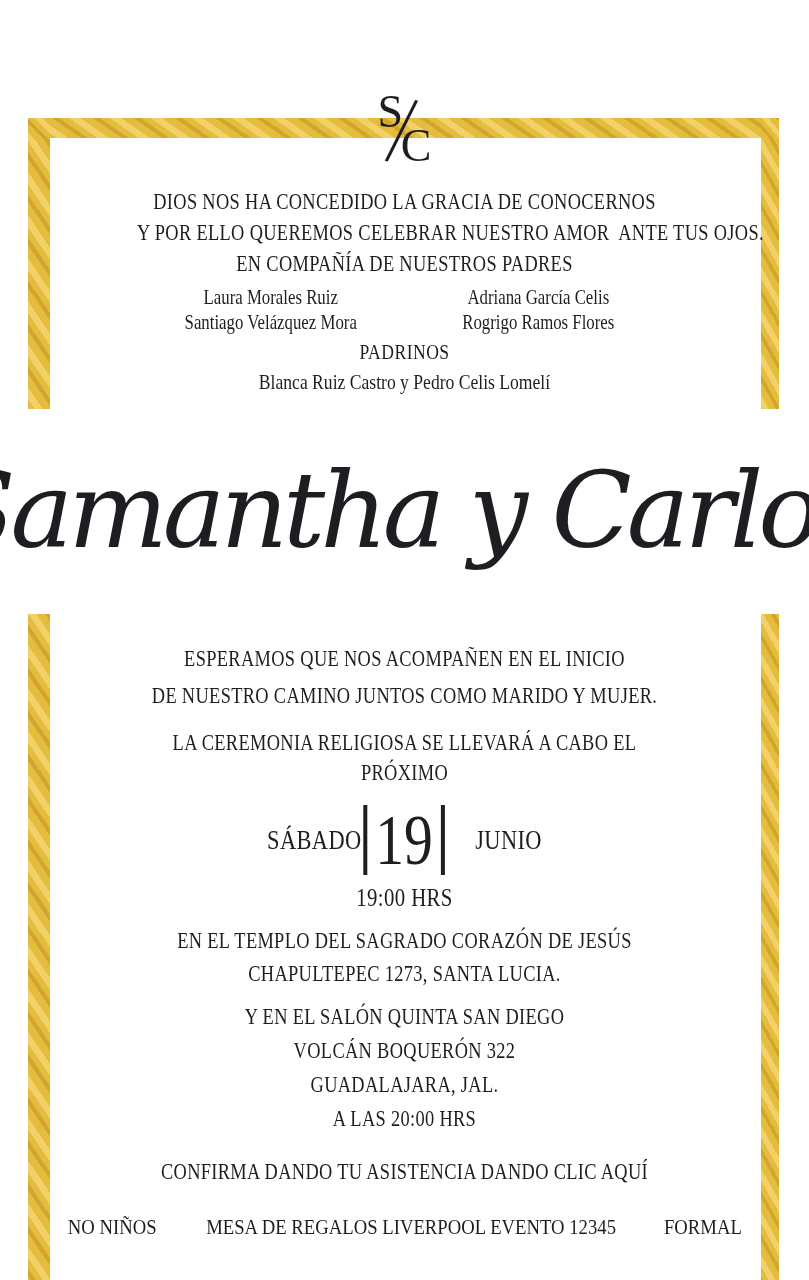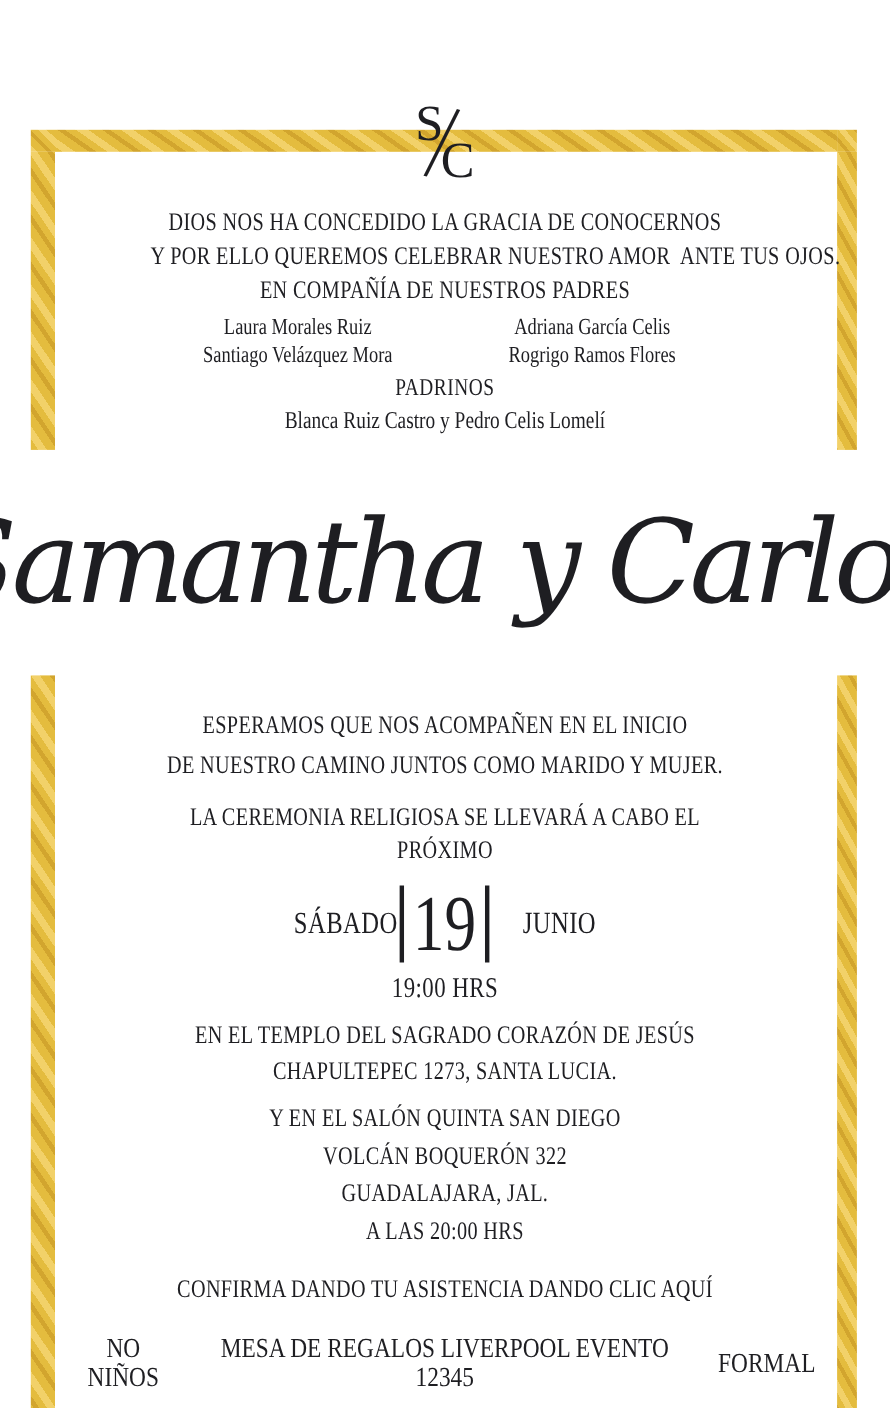--- a/index.html
+++ b/index.html
@@ -108,21 +108,21 @@
   .venue{margin-top:10px;font-size:23px;line-height:34px;letter-spacing:0.4px;}
 
   .rsvp{
     margin-top:22px;font-size:23px;line-height:28px;letter-spacing:0.4px;
     cursor:pointer;
   }
 
   .footer-row{
     margin:28px -10px 0;
     display:flex;justify-content:space-between;align-items:center;
-    font-size:25px;line-height:26px;
+    font-size:22px;line-height:26px;
   }
 </style>
 </head>
 <body>
 
 <div class="page">
 
   <div class="gold-frame"></div>
 
   <div class="content">

